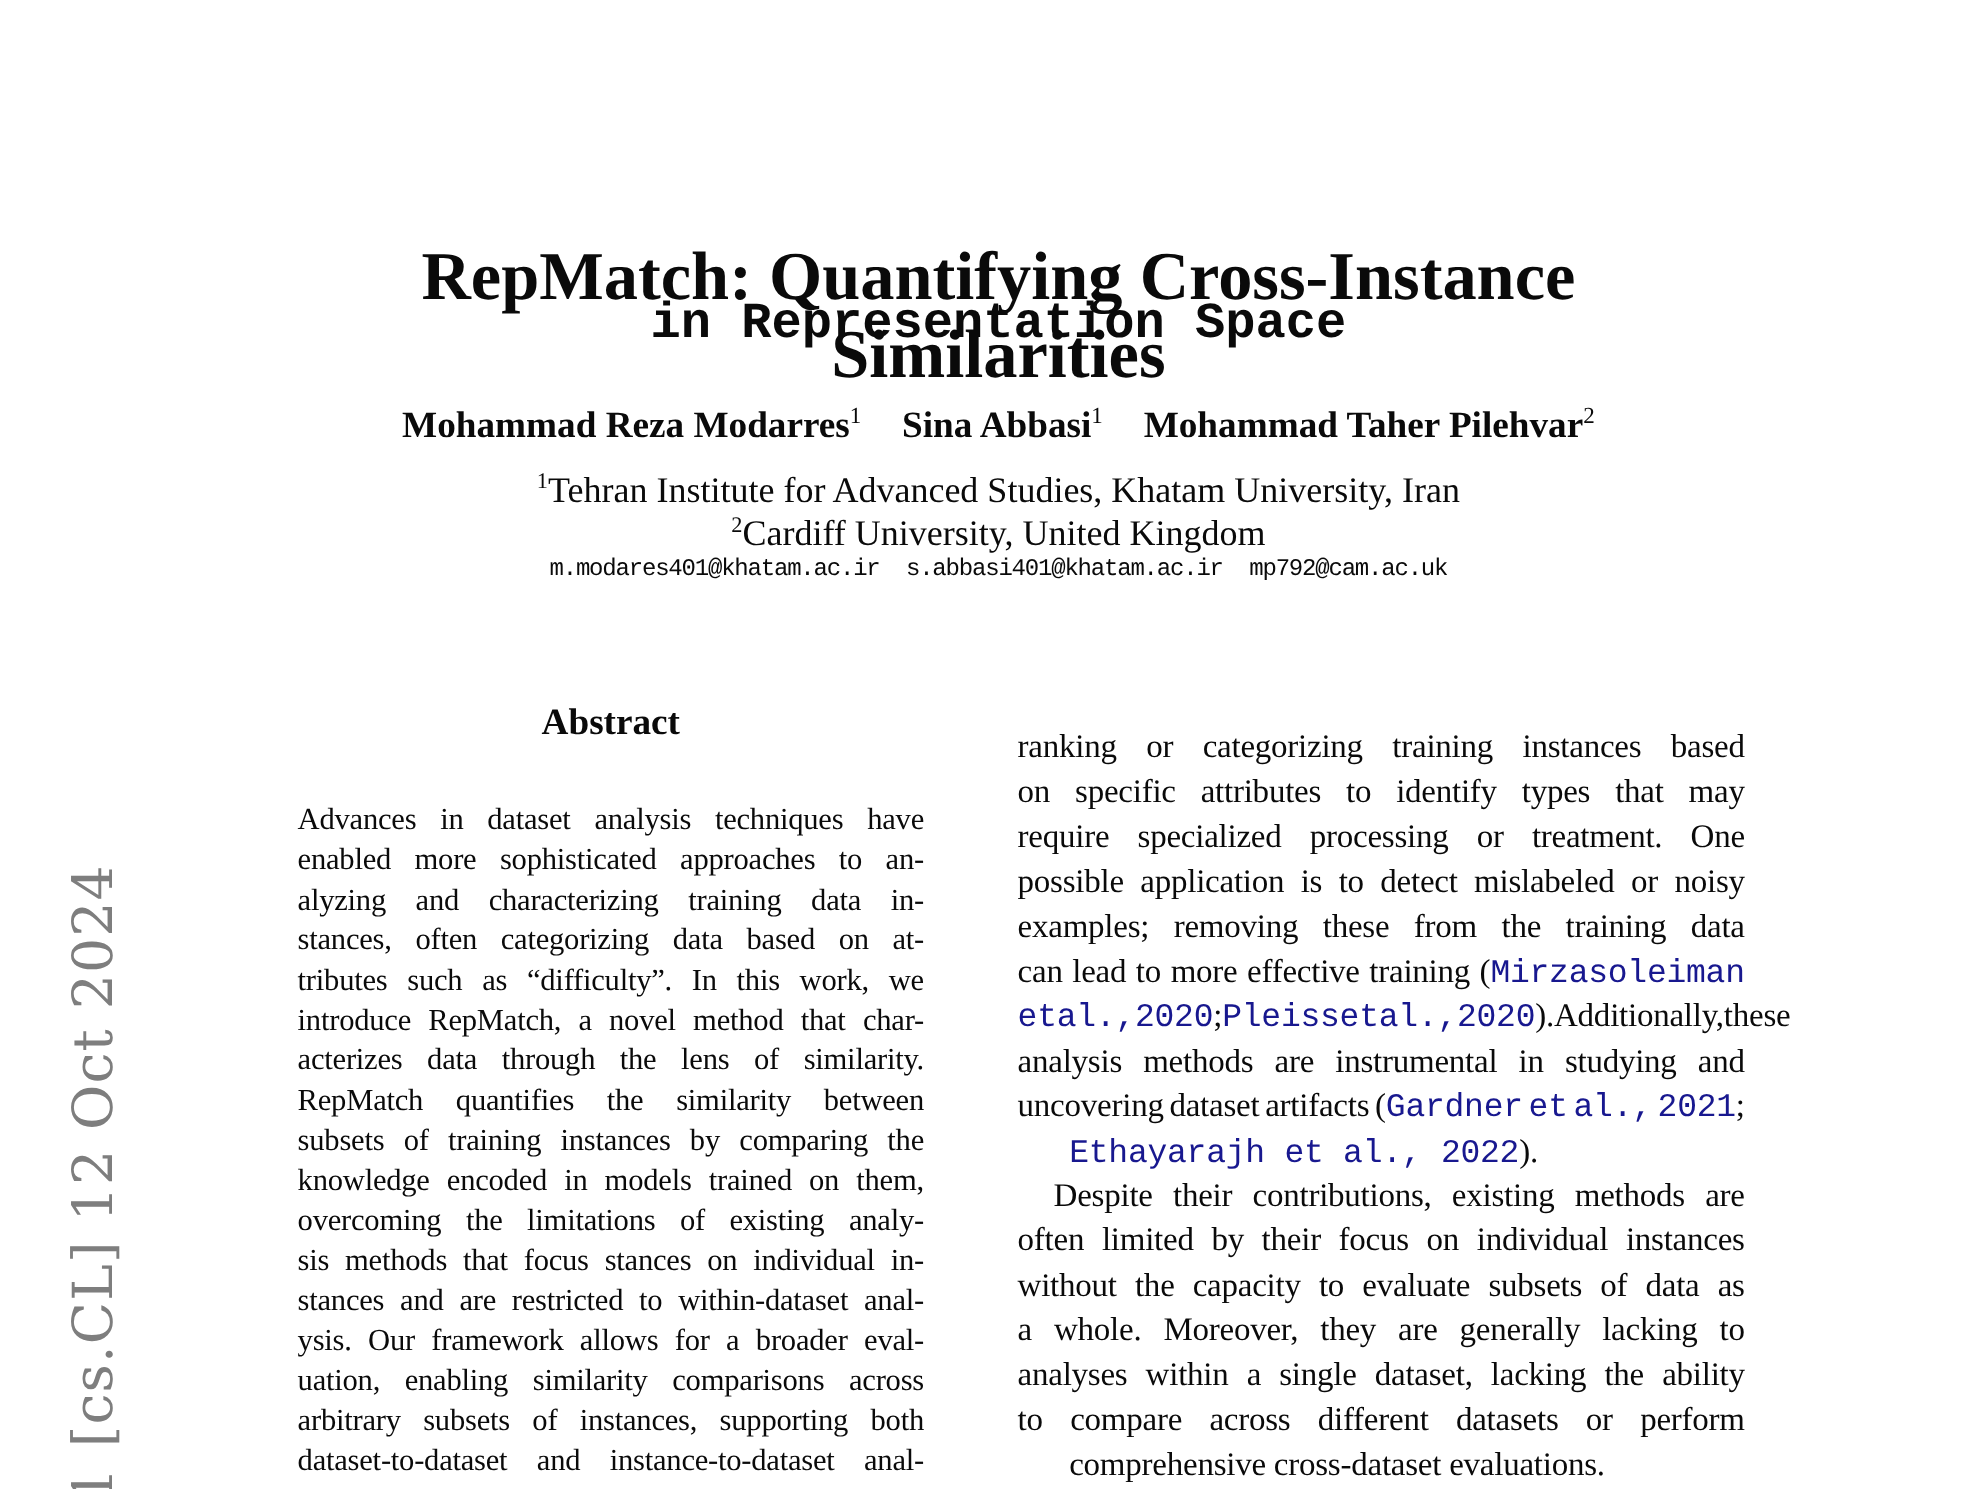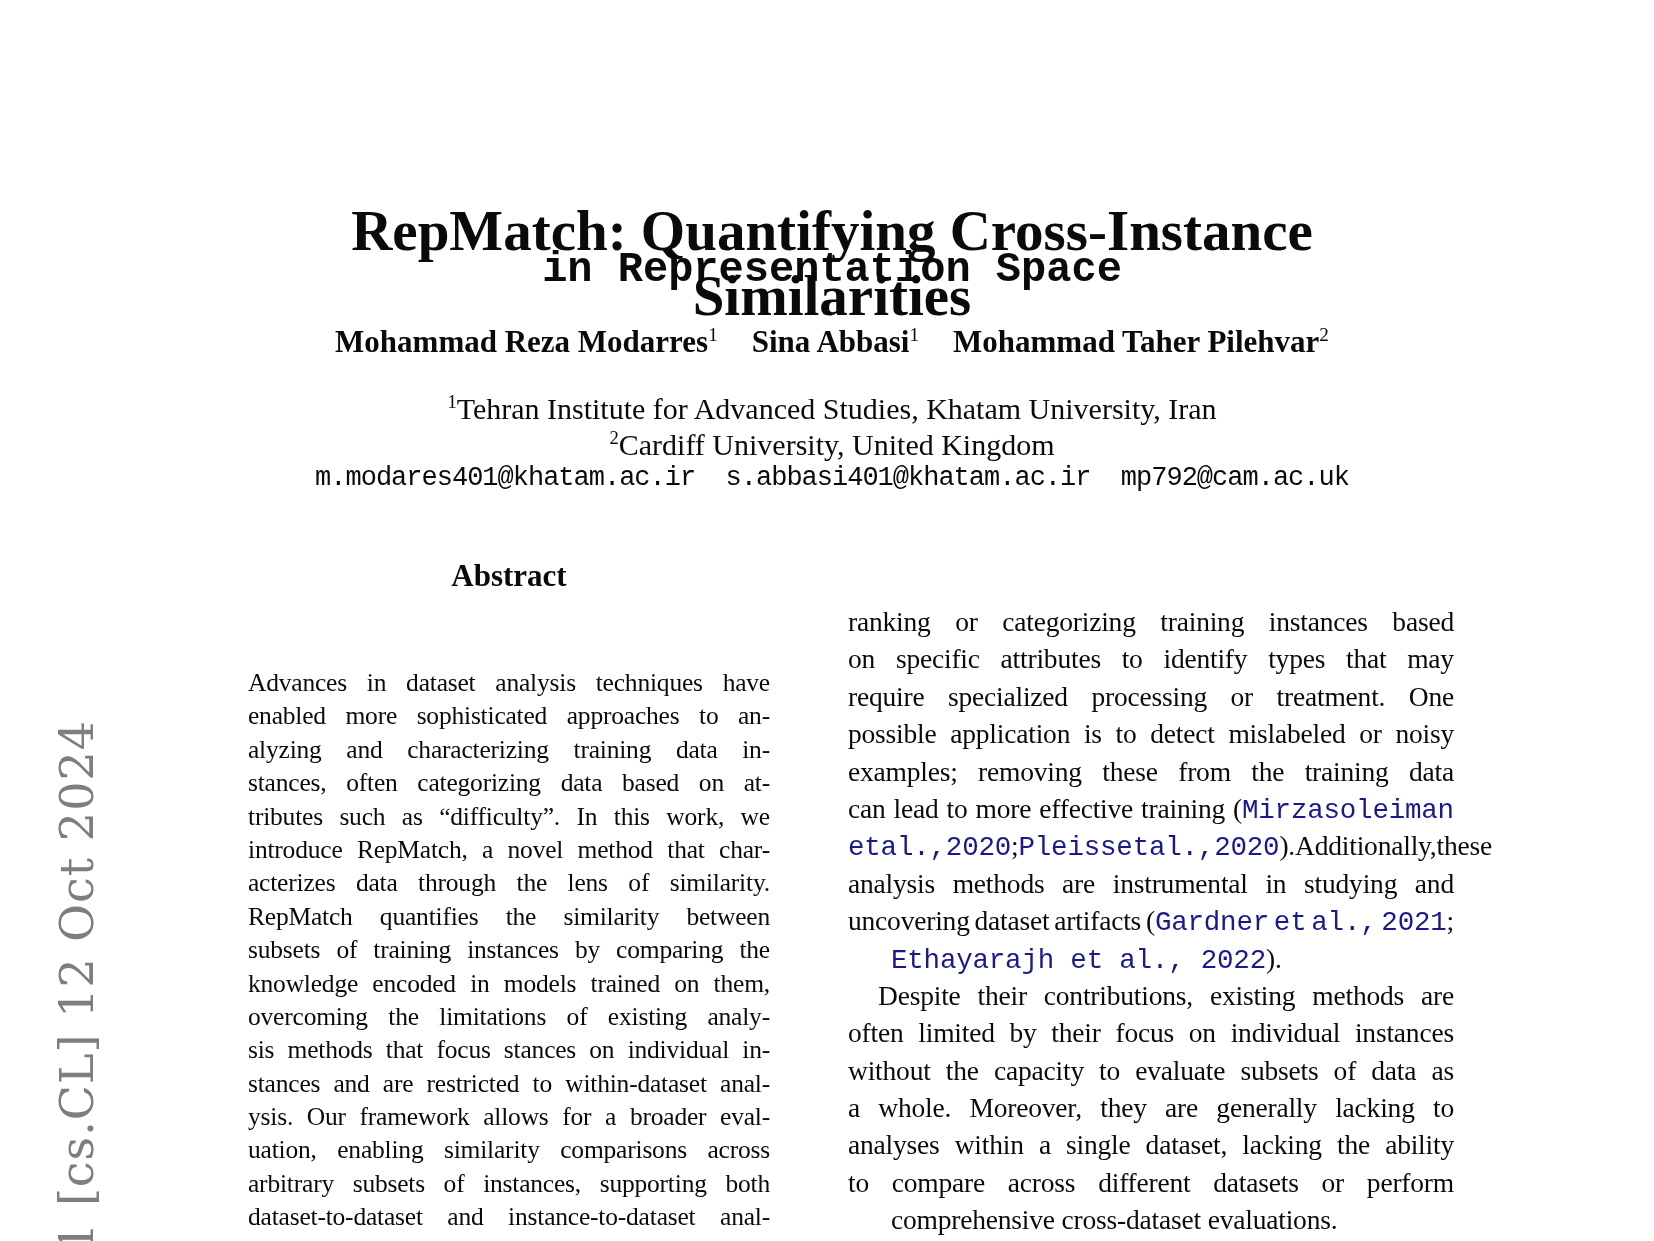--- a/index.html
+++ b/index.html
@@ -8,28 +8,28 @@
 
   
   #stamp{position:absolute;left:50px;top:1252px;transform-origin:0 0;transform:rotate(-90deg);
          font-family:"DejaVu Serif",serif;font-size:46px;color:#7e7e7e;white-space:pre;letter-spacing:1px;}
 
   
   .hline{position:absolute;left:210px;width:1244px;text-align:center;}
   #title1{top:198px;font-size:57px;font-weight:bold;}
   #title2{top:246px;font-size:42px;font-weight:bold;font-family:Liberation Mono, monospace;}
   #authors{top:320px;font-size:31px;font-weight:bold;}
-  .author{display:inline-block;margin:4px 17px;}
+  .author{display:inline-block;margin:16px 17px;}
   sup{font-size:0.62em;font-weight:400;vertical-align:super;line-height:0;}
   #affil1{top:392px;font-size:30px;}
   #affil2{top:428px;font-size:30px;}
-  #emails{top:463px;font-size:27px;font-family:"Liberation Mono",monospace;white-space:pre;letter-spacing:-1px;}
+  #emails{top:463px;font-size:20px;font-family:"Liberation Mono",monospace;white-space:pre;letter-spacing:-1px;}
 
   
-  #abstract-heading{position:absolute;left:248px;width:522px;top:558px;text-align:center;
+  #abstract-heading{position:absolute;left:248px;width:522px;top:584px;text-align:center;
                     font-size:31px;font-weight:bold;}
   #abstract-col{position:absolute;left:248px;top:666px;width:522px;
                 font-size:25.5px;letter-spacing:-0.2px;}
   #abstract-col .line{height:33.4px;line-height:33.4px;}
   #intro-col{position:absolute;left:848px;top:603px;width:606px;
              font-size:27.5px;letter-spacing:-0.2px;}
   #intro-col .line{height:37.4px;line-height:37.4px;}
 
   .line.j{display:flex;justify-content:space-between;}
   .line.nj{display:block;white-space:pre;margin-left:43px;}

